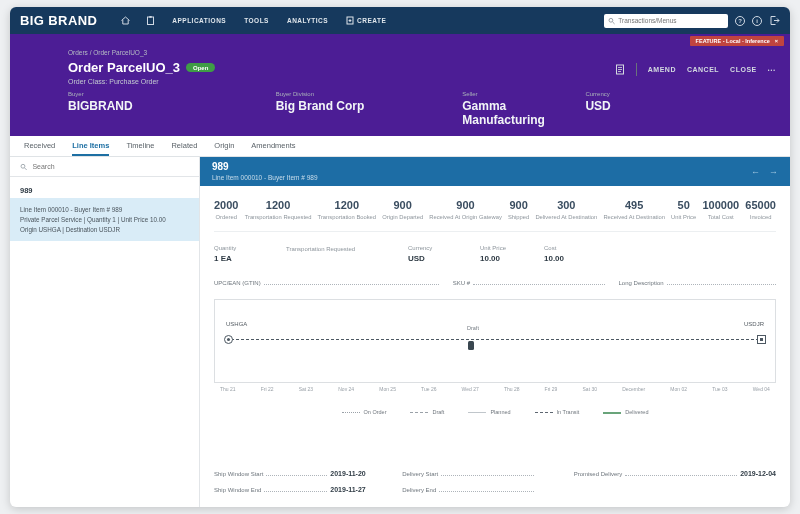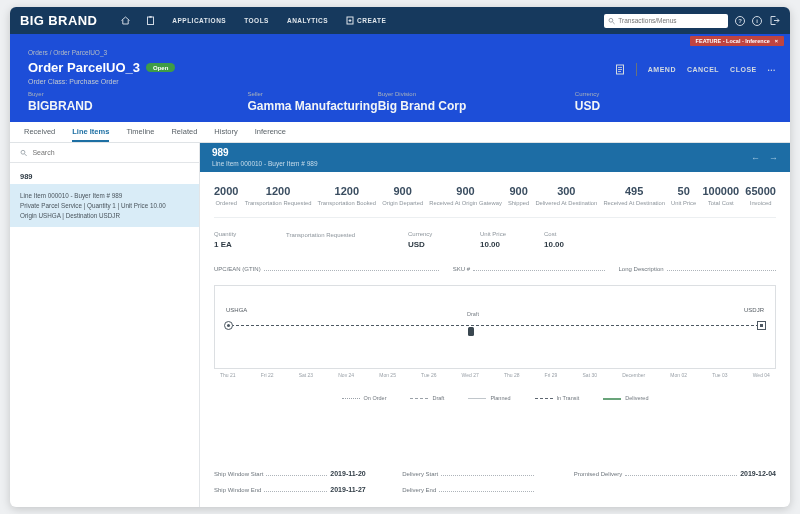--- a/index.html
+++ b/index.html
@@ -19,21 +19,21 @@
   .nav-right { margin-left:auto; display:flex; align-items:center; gap:7px; }
   .nav-search { width:124px; height:14px; background:#fff; border-radius:2px;
     display:flex; align-items:center; padding:0 4px; gap:3px; }
   .nav-search input { border:none; outline:none; width:100%; font-size:6.5px;
     color:#444; font-family:"Liberation Sans", sans-serif; }
   .circ { width:10px; height:10px; border:1px solid #cfd8e3; border-radius:50%;
     color:#cfd8e3; font-size:6px; display:flex; align-items:center; justify-content:center;
     font-weight:bold; }
 
   
-  .hdr { background:#1d4ed8; color:#fff; flex:none; }
+  .hdr { background:#4c1d95; color:#fff; flex:none;padding-left:40px; }
   .badge-row { display:flex; justify-content:flex-end; padding:2px 6px 1px; }
   .feature-badge { background:#c0443f; color:#fff; font-size:5.5px; font-weight:bold;
     padding:2px 6px; border-radius:1px; display:flex; gap:5px; align-items:center; }
   .breadcrumb { font-size:6.5px; color:#b6bdc4; padding:2px 0 3px 18px; }
   .title-row { display:flex; align-items:flex-start; padding:1px 14px 6px 18px; }
   .title-left {}
   .o-title { font-size:13px; font-weight:bold; display:flex; align-items:center; gap:6px; }
   .open-badge { background:#3f9c46; color:#fff; font-size:6px; font-weight:bold;
     padding:1.5px 7px; border-radius:7px; }
   .o-class { font-size:7px; color:#c3cad1; margin-top:3px; }
@@ -195,42 +195,42 @@
         <span class="act">CANCEL</span>
         <span class="act">CLOSE</span>
         <span class="more">•••</span>
       </div>
     </div>
     <div class="fields-row">
       <div class="f-col fw1">
         <div class="fl">Buyer</div>
         <div class="fv">BIGBRAND</div>
       </div>
+      <div class="f-col fw2">
+        <div class="fl">Buyer Division</div>
+        <div class="fv">Big Brand Corp</div>
+      </div>
       <div class="f-col fw3">
         <div class="fl">Seller</div>
         <div class="fv">Gamma Manufacturing</div>
-      </div>
-      <div class="f-col fw2">
-        <div class="fl">Buyer Division</div>
-        <div class="fv">Big Brand Corp</div>
       </div>
       <div class="f-col fw4">
         <div class="fl">Currency</div>
         <div class="fv">USD</div>
       </div>
     </div>
   </div>
 
   <div class="tabs">
     <span class="tab">Received</span>
     <span class="tab active">Line Items</span>
     <span class="tab">Timeline</span>
     <span class="tab">Related</span>
-    <span class="tab">History</span>
-    <span class="tab">Inference</span>
+    <span class="tab">Origin</span>
+    <span class="tab">Amendments</span>
   </div>
 
   <div class="content">
 
     <div class="left">
       <div class="lp-search">
         <svg width="8" height="8" viewBox="0 0 10 10">
             <circle cx="4" cy="4" r="2.6" fill="none" stroke="#9aa2a9" stroke-width="1.2"></circle>
             <line x1="6.2" y1="6.2" x2="9" y2="9" stroke="#9aa2a9" stroke-width="1.2"></line>
           </svg>

